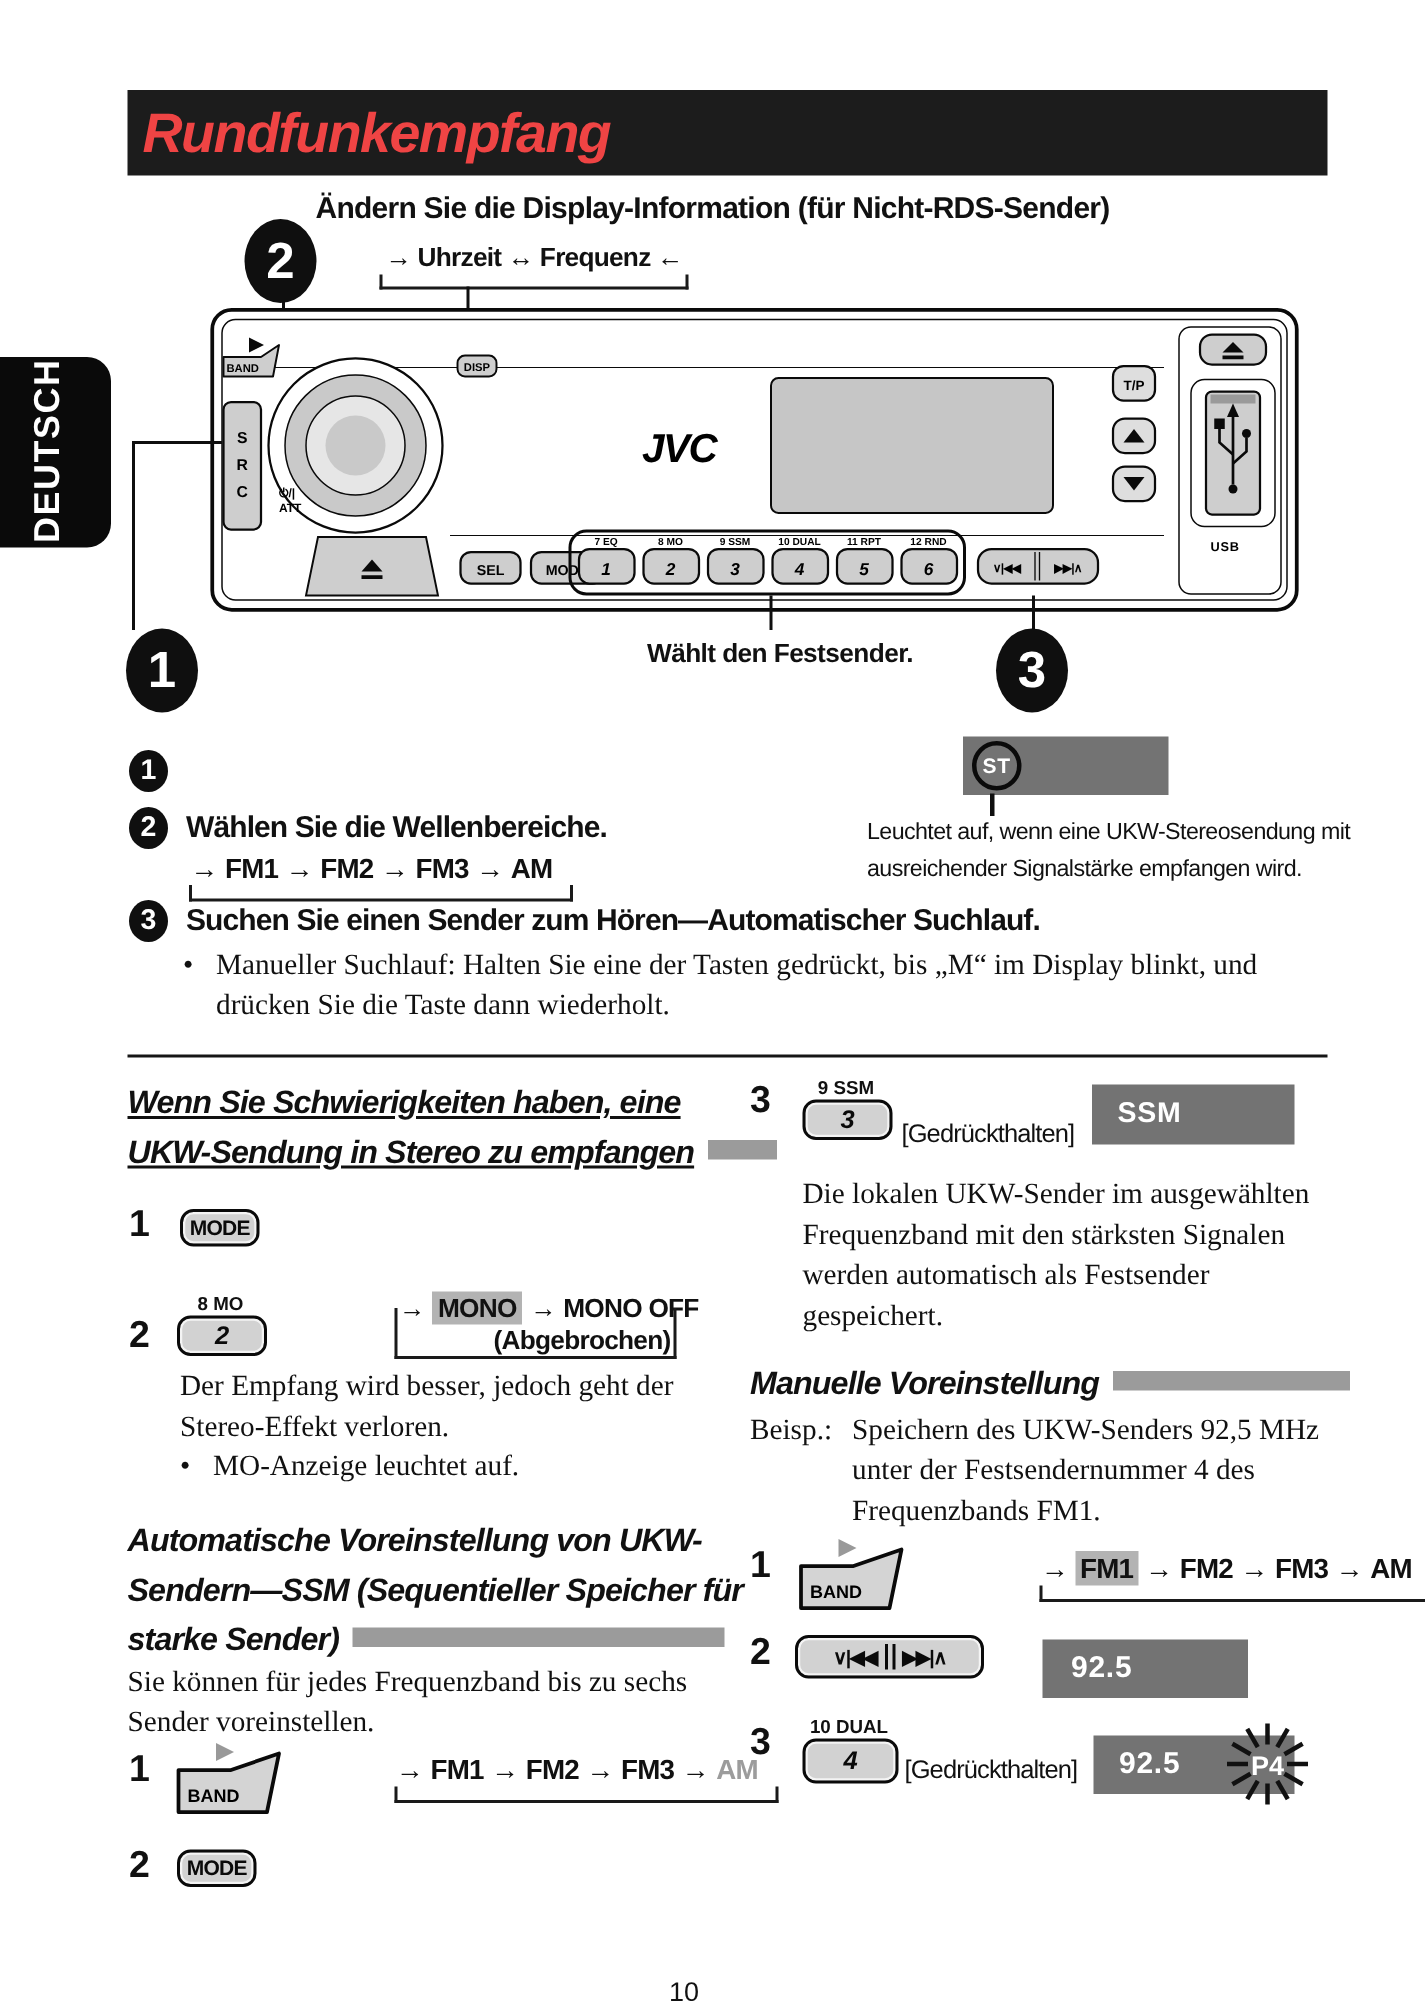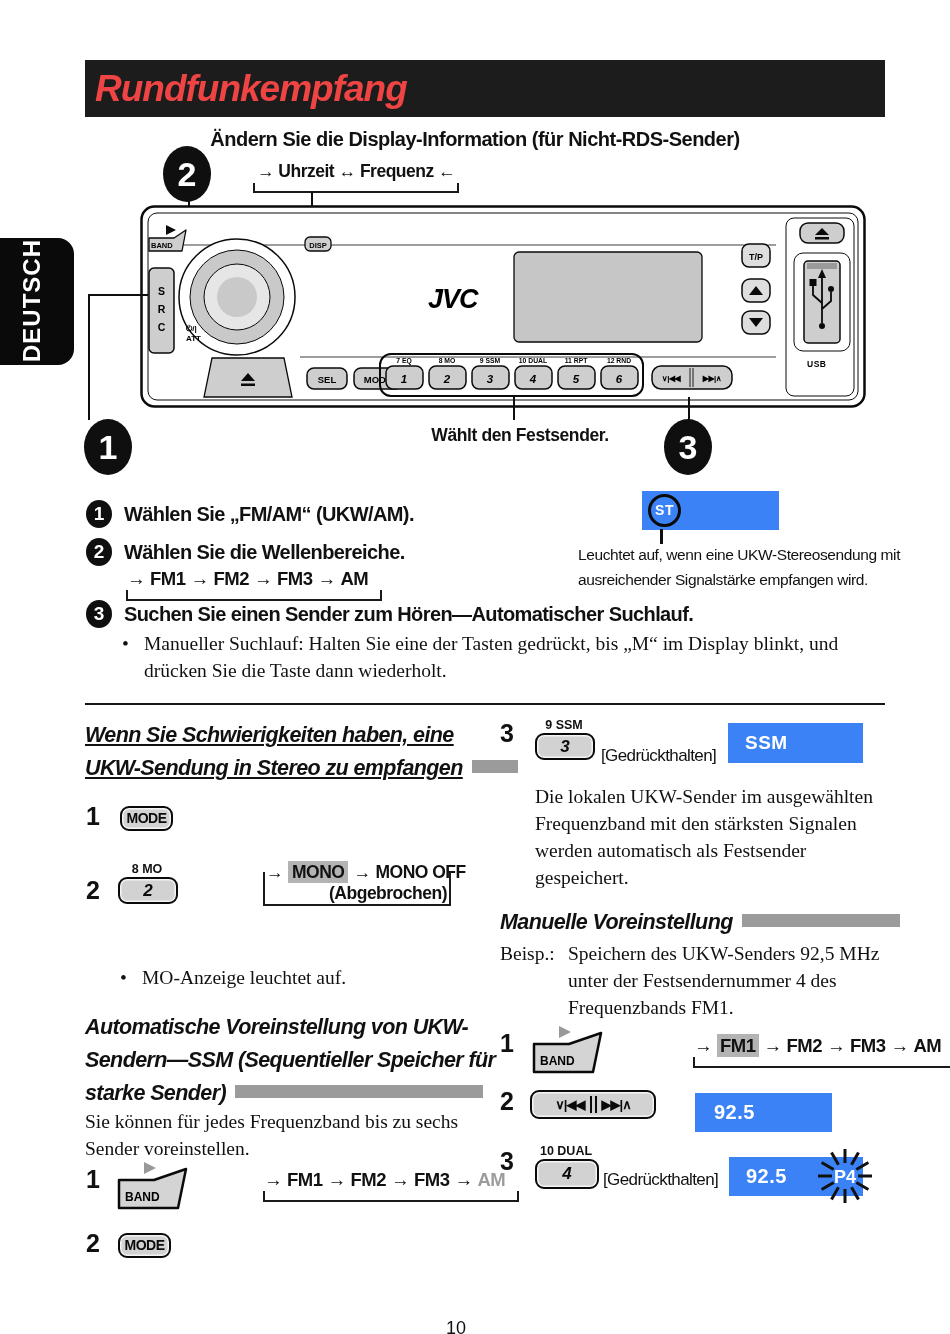--- a/index.html
+++ b/index.html
@@ -41,21 +41,21 @@
   .uibtn{display:inline-block;background:#d2d2d2;border:2.5px solid #0a0a0a;border-radius:9px;
          box-shadow:inset 0 0 0 1.5px rgba(255,255,255,.75);text-align:center;
          font-family:"Liberation Sans",sans-serif;font-weight:bold;color:#0a0a0a;}
   .btn-mode{width:49px;height:21px;font-size:14px;line-height:21px;letter-spacing:-0.5px;}
   .btn-num{width:56px;height:23px;font-style:italic;font-size:17px;line-height:23px;}
   .btn-seek{width:122px;height:25px;font-size:13px;line-height:25px;letter-spacing:-1px;}
   .numlabel{font:bold 12.5px/15px "Liberation Sans",sans-serif;letter-spacing:0px;text-align:center;}
   .bignum{font:bold 25px/26px "Liberation Sans",sans-serif;}
   .hold{font:17px/24px "Liberation Sans",sans-serif;letter-spacing:-0.6px;}
   
-  .dispbox{background:#3b82f6;color:#fff;font:bold 19px "Liberation Sans",sans-serif;letter-spacing:0.5px;}
+  .dispbox{background:#737373;color:#fff;font:bold 19px "Liberation Sans",sans-serif;letter-spacing:0.5px;}
   
   .mono{left:263px;top:861px;width:188px;font:bold 17.5px/22px "Liberation Sans",sans-serif;letter-spacing:-0.5px;}
   .mono .r1{display:flex;gap:5px;padding-left:3px;white-space:nowrap;}
   .mono .r2{text-align:right;padding-right:4px;line-height:21px;}
   .mono .frame{position:absolute;left:0;top:11px;right:0;bottom:-2px;border:2px solid #1a1a1a;border-top:none;}
   .pagenum{left:0;top:1270px;width:912px;text-align:center;font:18px "Liberation Sans",sans-serif;margin-top:48px;}
   svg text{font-family:"Liberation Sans",sans-serif;}
 </style>
 </head>
 <body>
@@ -187,21 +187,20 @@
     <span style="position:absolute;left:6px;top:3px;width:27px;height:27px;border:3.5px solid #0a0a0a;border-radius:50%;
                  text-align:center;font:bold 14px/27px 'Liberation Sans',sans-serif;color:#fff;">ST</span>
   </div>
   <div class="abs cline" style="left:660px;top:529px;width:2.5px;height:15px;"></div>
   <div class="abs caption-c" style="left:578px;top:542px;">
     <div>Leuchtet auf, wenn eine UKW-Stereosendung mit</div>
     <div>ausreichender Signalstärke empfangen wird.</div>
   </div>
 
   <div class="abs badge" style="left:86px;top:500px;">1</div>
-  <div class="abs steptext" style="left:124px;top:501px;">Wählen Sie „FM/AM“ (UKW/AM).</div>
   <div class="abs badge" style="left:86px;top:538px;">2</div>
   <div class="abs steptext" style="left:124px;top:539px;">Wählen Sie die Wellenbereiche.</div>
 
   <div class="abs cycle" style="left:126px;top:567px;">
     <div class="row">
       <span>→</span>
         <span>FM1</span>
       <span>→</span>
         <span>FM2</span>
       <span>→</span>
@@ -242,20 +241,24 @@
     <div class="frame"></div>
     <div class="r1">
       <span>→</span>
       <span style="background:#b3b3b3;padding:0 4px;">MONO</span>
       <span>→</span>
       <span>MONO OFF</span>
     </div>
     <div class="r2">(Abgebrochen)</div>
   </div>
 
+  <div class="abs serif" style="left:120px;top:911px;">
+    <div>Der Empfang wird besser, jedoch geht der</div>
+    <div>Stereo-Effekt verloren.</div>
+  </div>
   <div class="abs serif" style="left:120px;top:964px;display:flex;">
     <span style="width:22px;">•</span>
     <div>MO-Anzeige leuchtet auf.</div>
   </div>
 
   <div class="abs h-it" style="left:85px;top:1011px;">
     <div>Automatische Voreinstellung von UKW-</div>
     <div>Sendern—SSM (Sequentieller Speicher für</div>
     <div><span>starke Sender)</span><span class="gbar" style="width:248px;margin-left:9px;"></span></div>
   </div>

